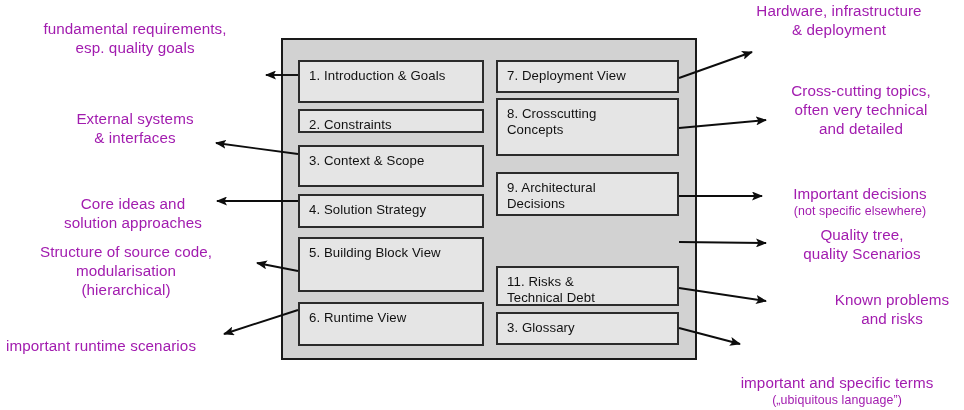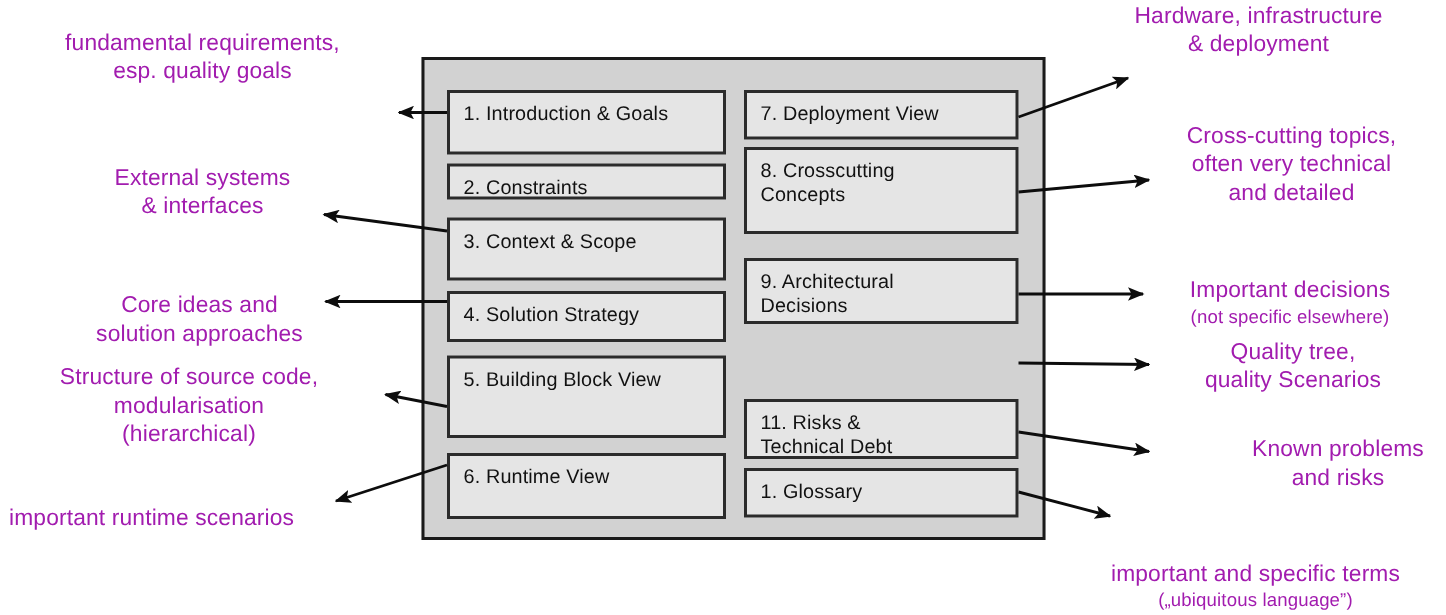--- a/index.html
+++ b/index.html
@@ -91,21 +91,21 @@
   <div class="chapter-box" style="left:298px; top:237px; width:186px; height:55px;">5. Building Block View</div>
   <div class="chapter-box" style="left:298px; top:302px; width:186px; height:44px;">6. Runtime View</div>
 
   <div class="chapter-box" style="left:496px; top:60px;  width:183px; height:33px;">7. Deployment View</div>
   <div class="chapter-box" style="left:496px; top:98px;  width:183px; height:58px;">8. Crosscutting
     Concepts</div>
   <div class="chapter-box" style="left:496px; top:172px; width:183px; height:44px;">9. Architectural
     Decisions</div>
   <div class="chapter-box" style="left:496px; top:266px; width:183px; height:40px;">11. Risks &amp;
      Technical Debt</div>
-  <div class="chapter-box" style="left:496px; top:312px; width:183px; height:33px;">1. Glossary</div>
+  <div class="chapter-box" style="left:496px; top:312px; width:183px; height:33px;">3. Glossary</div>
 
   <div class="label align-center" style="left:10px; top:20px; width:250px;">fundamental requirements,
 esp. quality goals</div>
   <div class="label align-center" style="left:30px; top:110px; width:210px;">External systems
 &amp; interfaces</div>
   <div class="label align-center" style="left:28px; top:183px; width:210px;margin-top:12px;">Core ideas and
 solution approaches</div>
   <div class="label align-center" style="left:10px; top:243px; width:232px;">Structure of source code,
 modularisation
 (hierarchical)</div>

